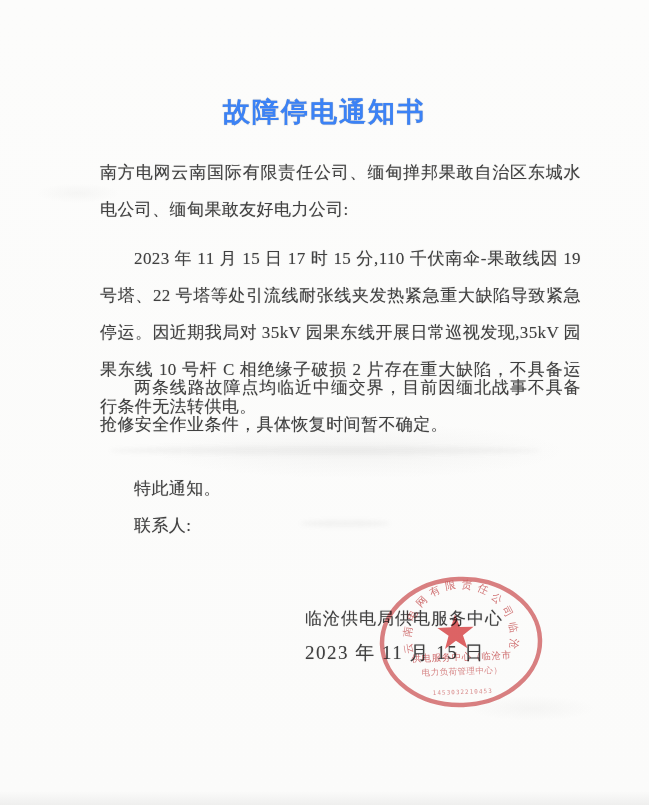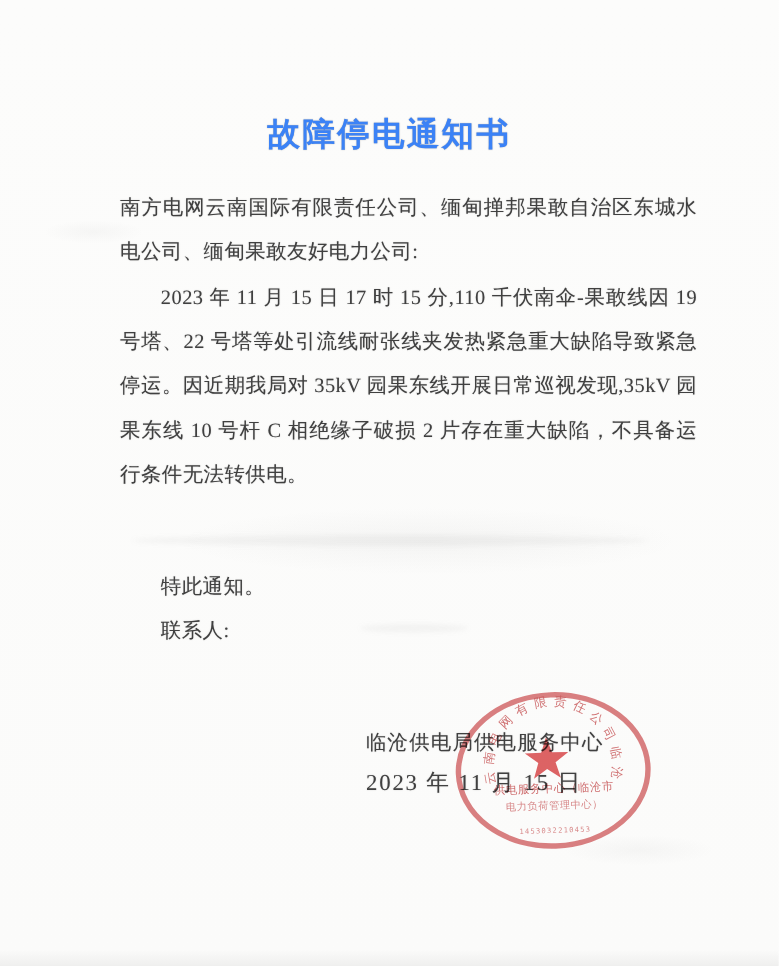--- a/index.html
+++ b/index.html
@@ -22,21 +22,21 @@
     text-shadow:0 0 1px rgba(50,50,50,.45);
   }
   .bodytext{
     position:absolute;left:88px;width:481px;margin:12px;
     font-size:17px;line-height:37px;letter-spacing:.4px;
     text-align:justify;text-justify:inter-ideograph;color:#404040;
     text-shadow:0 0 1px rgba(70,70,70,.35);
   }
   .indent{text-indent:2em;}
   #recipients{top:142px;}
-  #para1{top:217px;}
+  #para1{top:228px;}
   #para2{top:357px;}
   #closing{top:458px;}
   #contact{top:495px;}
   .signature{
     position:absolute;left:305px;top:602px;width:270px;margin:0;
     text-align:left;font-size:17px;line-height:34px;letter-spacing:1px;
     color:#404040;text-shadow:0 0 1px rgba(70,70,70,.35);
   }
   .signature .org2{font-size:16.5px;letter-spacing:.5px;}
   .signature .date{font-size:19px;letter-spacing:1.5px;}
@@ -56,20 +56,21 @@
 
   <div class="smudge sm1"></div>
   <div class="smudge sm2"></div>
 
   <h1 class="title">故障停电通知书</h1>
 
   <p class="bodytext" id="recipients">南方电网云南国际有限责任公司、缅甸掸邦果敢自治区东城水电公司、缅甸果敢友好电力公司:</p>
 
   <p class="bodytext indent" id="para1">2023 年 11 月 15 日 17 时 15 分,110 千伏南伞-果敢线因 19 号塔、22 号塔等处引流线耐张线夹发热紧急重大缺陷导致紧急停运。因近期我局对 35kV 园果东线开展日常巡视发现,35kV 园果东线 10 号杆 C 相绝缘子破损 2 片存在重大缺陷，不具备运行条件无法转供电。</p>
 
+  <p class="bodytext indent" id="para2">两条线路故障点均临近中缅交界，目前因缅北战事不具备抢修安全作业条件，具体恢复时间暂不确定。</p>
 
   <p class="bodytext indent" id="contact">联系人:</p>
 
   <p class="bodytext indent" id="closing">特此通知。</p>
 
   <div class="signature">
     <div class="org1">临沧供电局供电服务中心</div>
     <div class="date">2023 年 11 月 15 日</div>
   </div>
 

